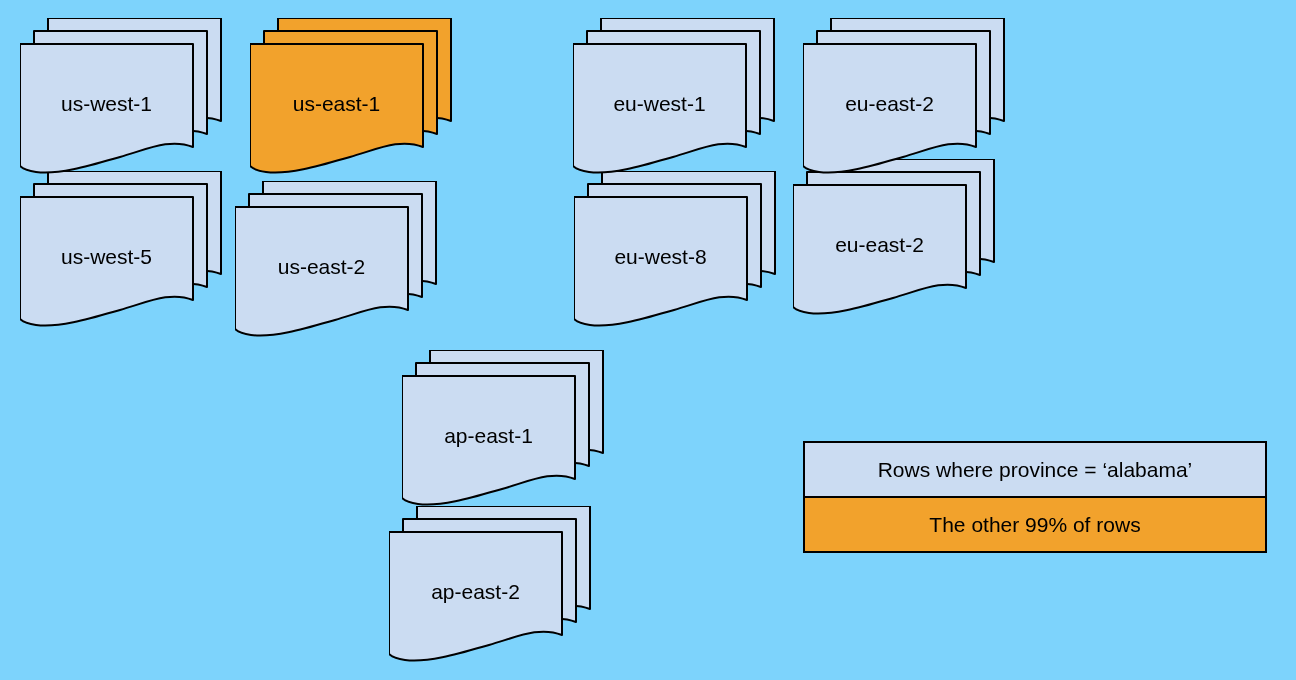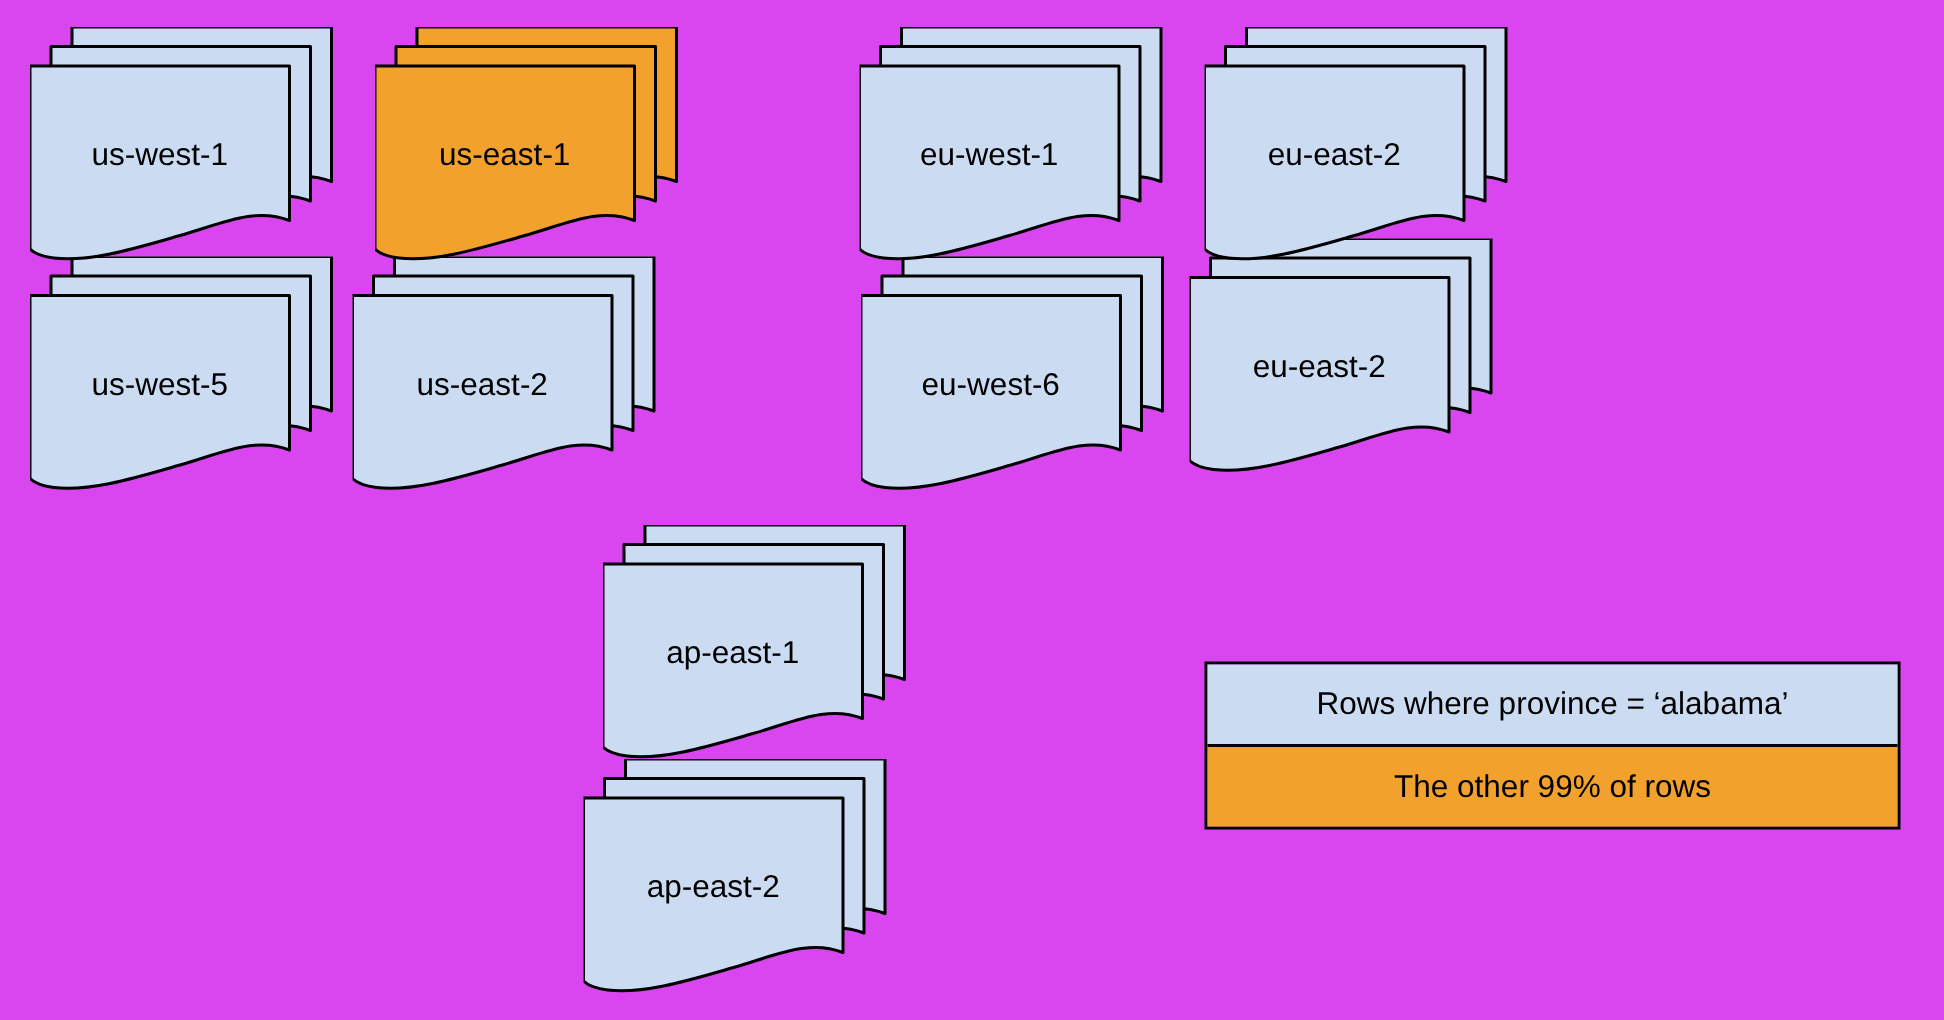--- a/index.html
+++ b/index.html
@@ -6,21 +6,21 @@
     --color-blue:#CBDCF2;
     --color-orange:#F2A22C;
     --color-stroke:#000000;
   }
   html,body{margin:0;padding:0;background:#ffffff;}
   #canvas{
     position:relative;
     width:1296px;height:680px;
     overflow:hidden;
     font-family:"Liberation Sans", sans-serif;
-    background:#d946ef;
+    background:#7dd3fc;
   }
   .stack{position:absolute;width:205px;height:160px;}
   .stack.front{z-index:2;}
   .stack.back-row{z-index:1;}
   .stack-svg{position:absolute;left:0;top:0;overflow:visible;display:block;}
   .stack use{
     fill:var(--color-blue);
     stroke:var(--color-stroke);
     stroke-width:2;
     stroke-linejoin:round;
@@ -96,32 +96,32 @@
     <div class="stack-label">eu-east-2</div>
   </div>
 
   <div class="stack back-row" style="left:20px;top:171px">
     <svg class="stack-svg" width="205" height="160" viewBox="0 0 205 160">
         <use href="#doc-stack"></use>
       </svg>
     <div class="stack-label">us-west-5</div>
   </div>
 
-  <div class="stack back-row" style="left:235px;top:171px">
+  <div class="stack back-row" style="left:235px;top:181px">
     <svg class="stack-svg" width="205" height="160" viewBox="0 0 205 160">
         <use href="#doc-stack"></use>
       </svg>
     <div class="stack-label">us-east-2</div>
   </div>
 
   <div class="stack back-row" style="left:574px;top:171px">
     <svg class="stack-svg" width="205" height="160" viewBox="0 0 205 160">
         <use href="#doc-stack"></use>
       </svg>
-    <div class="stack-label">eu-west-6</div>
+    <div class="stack-label">eu-west-8</div>
   </div>
 
   <div class="stack back-row" style="left:793px;top:159px">
     <svg class="stack-svg" width="205" height="160" viewBox="0 0 205 160">
         <use href="#doc-stack"></use>
       </svg>
     <div class="stack-label">eu-east-2</div>
   </div>
 
   <div class="stack front" style="left:402px;top:350px">

